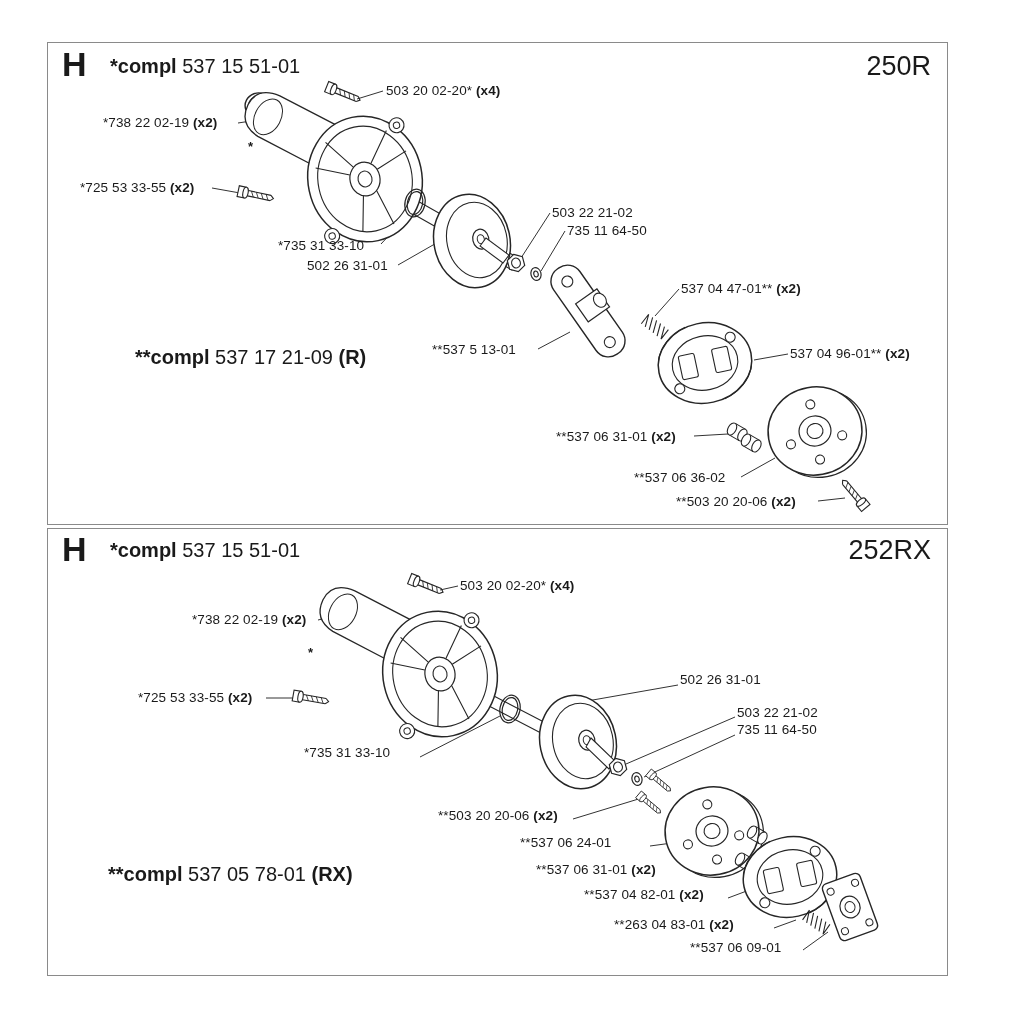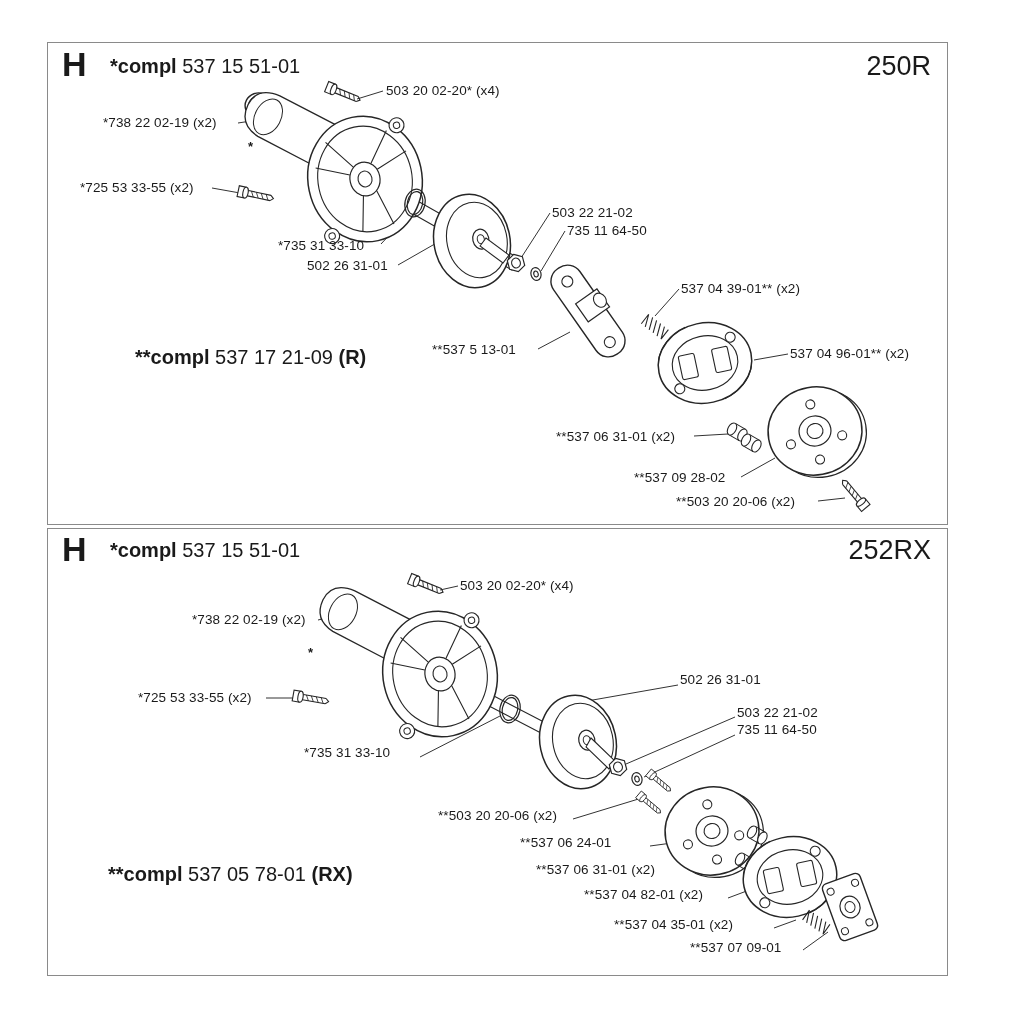--- a/index.html
+++ b/index.html
@@ -7,21 +7,21 @@
   body { font-family:"Liberation Sans", sans-serif; color:#1a1a1a; }
   .page { position:relative; width:1024px; height:1014px; background:#fff; overflow:hidden; }
   .panel { position:absolute; left:47px; width:901px; border:1.5px solid #8a8a8a; background:#fff; }
   .panel-1 { top:42px; height:483px; }
   .panel-2 { top:528px; height:448px; }
   .art { position:absolute; left:0; top:0; }
   .hletter { position:absolute; font-size:34px; font-weight:bold; line-height:1; }
   .compl { position:absolute; font-size:20px; white-space:nowrap; }
   .model { position:absolute; font-size:27px; font-weight:normal; }
   .lbl { position:absolute; font-size:13.5px; white-space:nowrap; letter-spacing:.1px; }
-  .lbl b { font-weight:normal; }
+  .lbl b { font-weight:bold; }
   .star { font-size:13px; font-weight:bold; }
 </style>
 </head>
 <body>
 
 <svg width="0" height="0" style="position:absolute" aria-hidden="true">
 <defs>
   <g id="g-bearing" stroke="#262626">
     <ellipse rx="13" ry="12" fill="#fff" stroke-width="1.4"></ellipse>
     <ellipse rx="8.8" ry="8" fill="none" stroke-width="2.6"></ellipse>
@@ -144,25 +144,25 @@
     <div class="model" style="right:16px;top:8px">250R</div>
     <div class="compl" style="left:87px;top:303px"><b>**compl</b><span> 537 17 21-09 </span><b>(R)</b></div>
 
     <div class="lbl" style="left:338px;top:40px"><span>503 20 02-20* </span><b>(x4)</b></div>
     <div class="lbl" style="left:55px;top:72px"><span>*738 22 02-19 </span><b>(x2)</b></div>
     <div class="lbl" style="left:32px;top:137px"><span>*725 53 33-55 </span><b>(x2)</b></div>
     <div class="lbl" style="left:230px;top:195px"><span>*735 31 33-10</span><b></b></div>
     <div class="lbl" style="left:259px;top:215px"><span>502 26 31-01</span><b></b></div>
     <div class="lbl" style="left:504px;top:162px"><span>503 22 21-02</span><b></b></div>
     <div class="lbl" style="left:519px;top:180px"><span>735 11 64-50</span><b></b></div>
-    <div class="lbl" style="left:633px;top:238px"><span>537 04 39-01** </span><b>(x2)</b></div>
+    <div class="lbl" style="left:633px;top:238px"><span>537 04 47-01** </span><b>(x2)</b></div>
     <div class="lbl" style="left:384px;top:299px"><span>**537 5 13-01</span><b></b></div>
     <div class="lbl" style="left:742px;top:303px"><span>537 04 96-01** </span><b>(x2)</b></div>
     <div class="lbl" style="left:508px;top:386px"><span>**537 06 31-01 </span><b>(x2)</b></div>
-    <div class="lbl" style="left:586px;top:427px"><span>**537 09 28-02</span><b></b></div>
+    <div class="lbl" style="left:586px;top:427px"><span>**537 06 36-02</span><b></b></div>
     <div class="lbl" style="left:628px;top:451px"><span>**503 20 20-06 </span><b>(x2)</b></div>
     <div class="lbl star" style="left:200px;top:96px"><span>*</span></div>
   </section>
 
   <section class="panel panel-2">
     <svg class="art" width="898" height="445" viewBox="0 0 898 445">
       <g stroke="#333" stroke-width="1" fill="none">
         <path d="M410,57 L392,61 M270,91 L290,86 M218,169 L247,169 M630,156 L505,178 M687,188 L578,235
                  M687,206 L596,248 M372,228 L452,187 M525,290 L597,268 M602,317 L624,314 M650,345 L686,333
                  M680,369 L712,357 M726,399 L748,391 M755,421 L780,403"></path>
@@ -197,18 +197,18 @@
     <div class="lbl" style="left:144px;top:83px"><span>*738 22 02-19 </span><b>(x2)</b></div>
     <div class="lbl" style="left:90px;top:161px"><span>*725 53 33-55 </span><b>(x2)</b></div>
     <div class="lbl" style="left:632px;top:143px"><span>502 26 31-01</span><b></b></div>
     <div class="lbl" style="left:689px;top:176px"><span>503 22 21-02</span><b></b></div>
     <div class="lbl" style="left:689px;top:193px"><span>735 11 64-50</span><b></b></div>
     <div class="lbl" style="left:256px;top:216px"><span>*735 31 33-10</span><b></b></div>
     <div class="lbl" style="left:390px;top:279px"><span>**503 20 20-06 </span><b>(x2)</b></div>
     <div class="lbl" style="left:472px;top:306px"><span>**537 06 24-01</span><b></b></div>
     <div class="lbl" style="left:488px;top:333px"><span>**537 06 31-01 </span><b>(x2)</b></div>
     <div class="lbl" style="left:536px;top:358px"><span>**537 04 82-01 </span><b>(x2)</b></div>
-    <div class="lbl" style="left:566px;top:388px"><span>**537 04 35-01 </span><b>(x2)</b></div>
-    <div class="lbl" style="left:642px;top:411px"><span>**537 07 09-01</span><b></b></div>
+    <div class="lbl" style="left:566px;top:388px"><span>**263 04 83-01 </span><b>(x2)</b></div>
+    <div class="lbl" style="left:642px;top:411px"><span>**537 06 09-01</span><b></b></div>
     <div class="lbl star" style="left:260px;top:116px"><span>*</span></div>
   </section>
 
 </div>
 
 </body></html>

